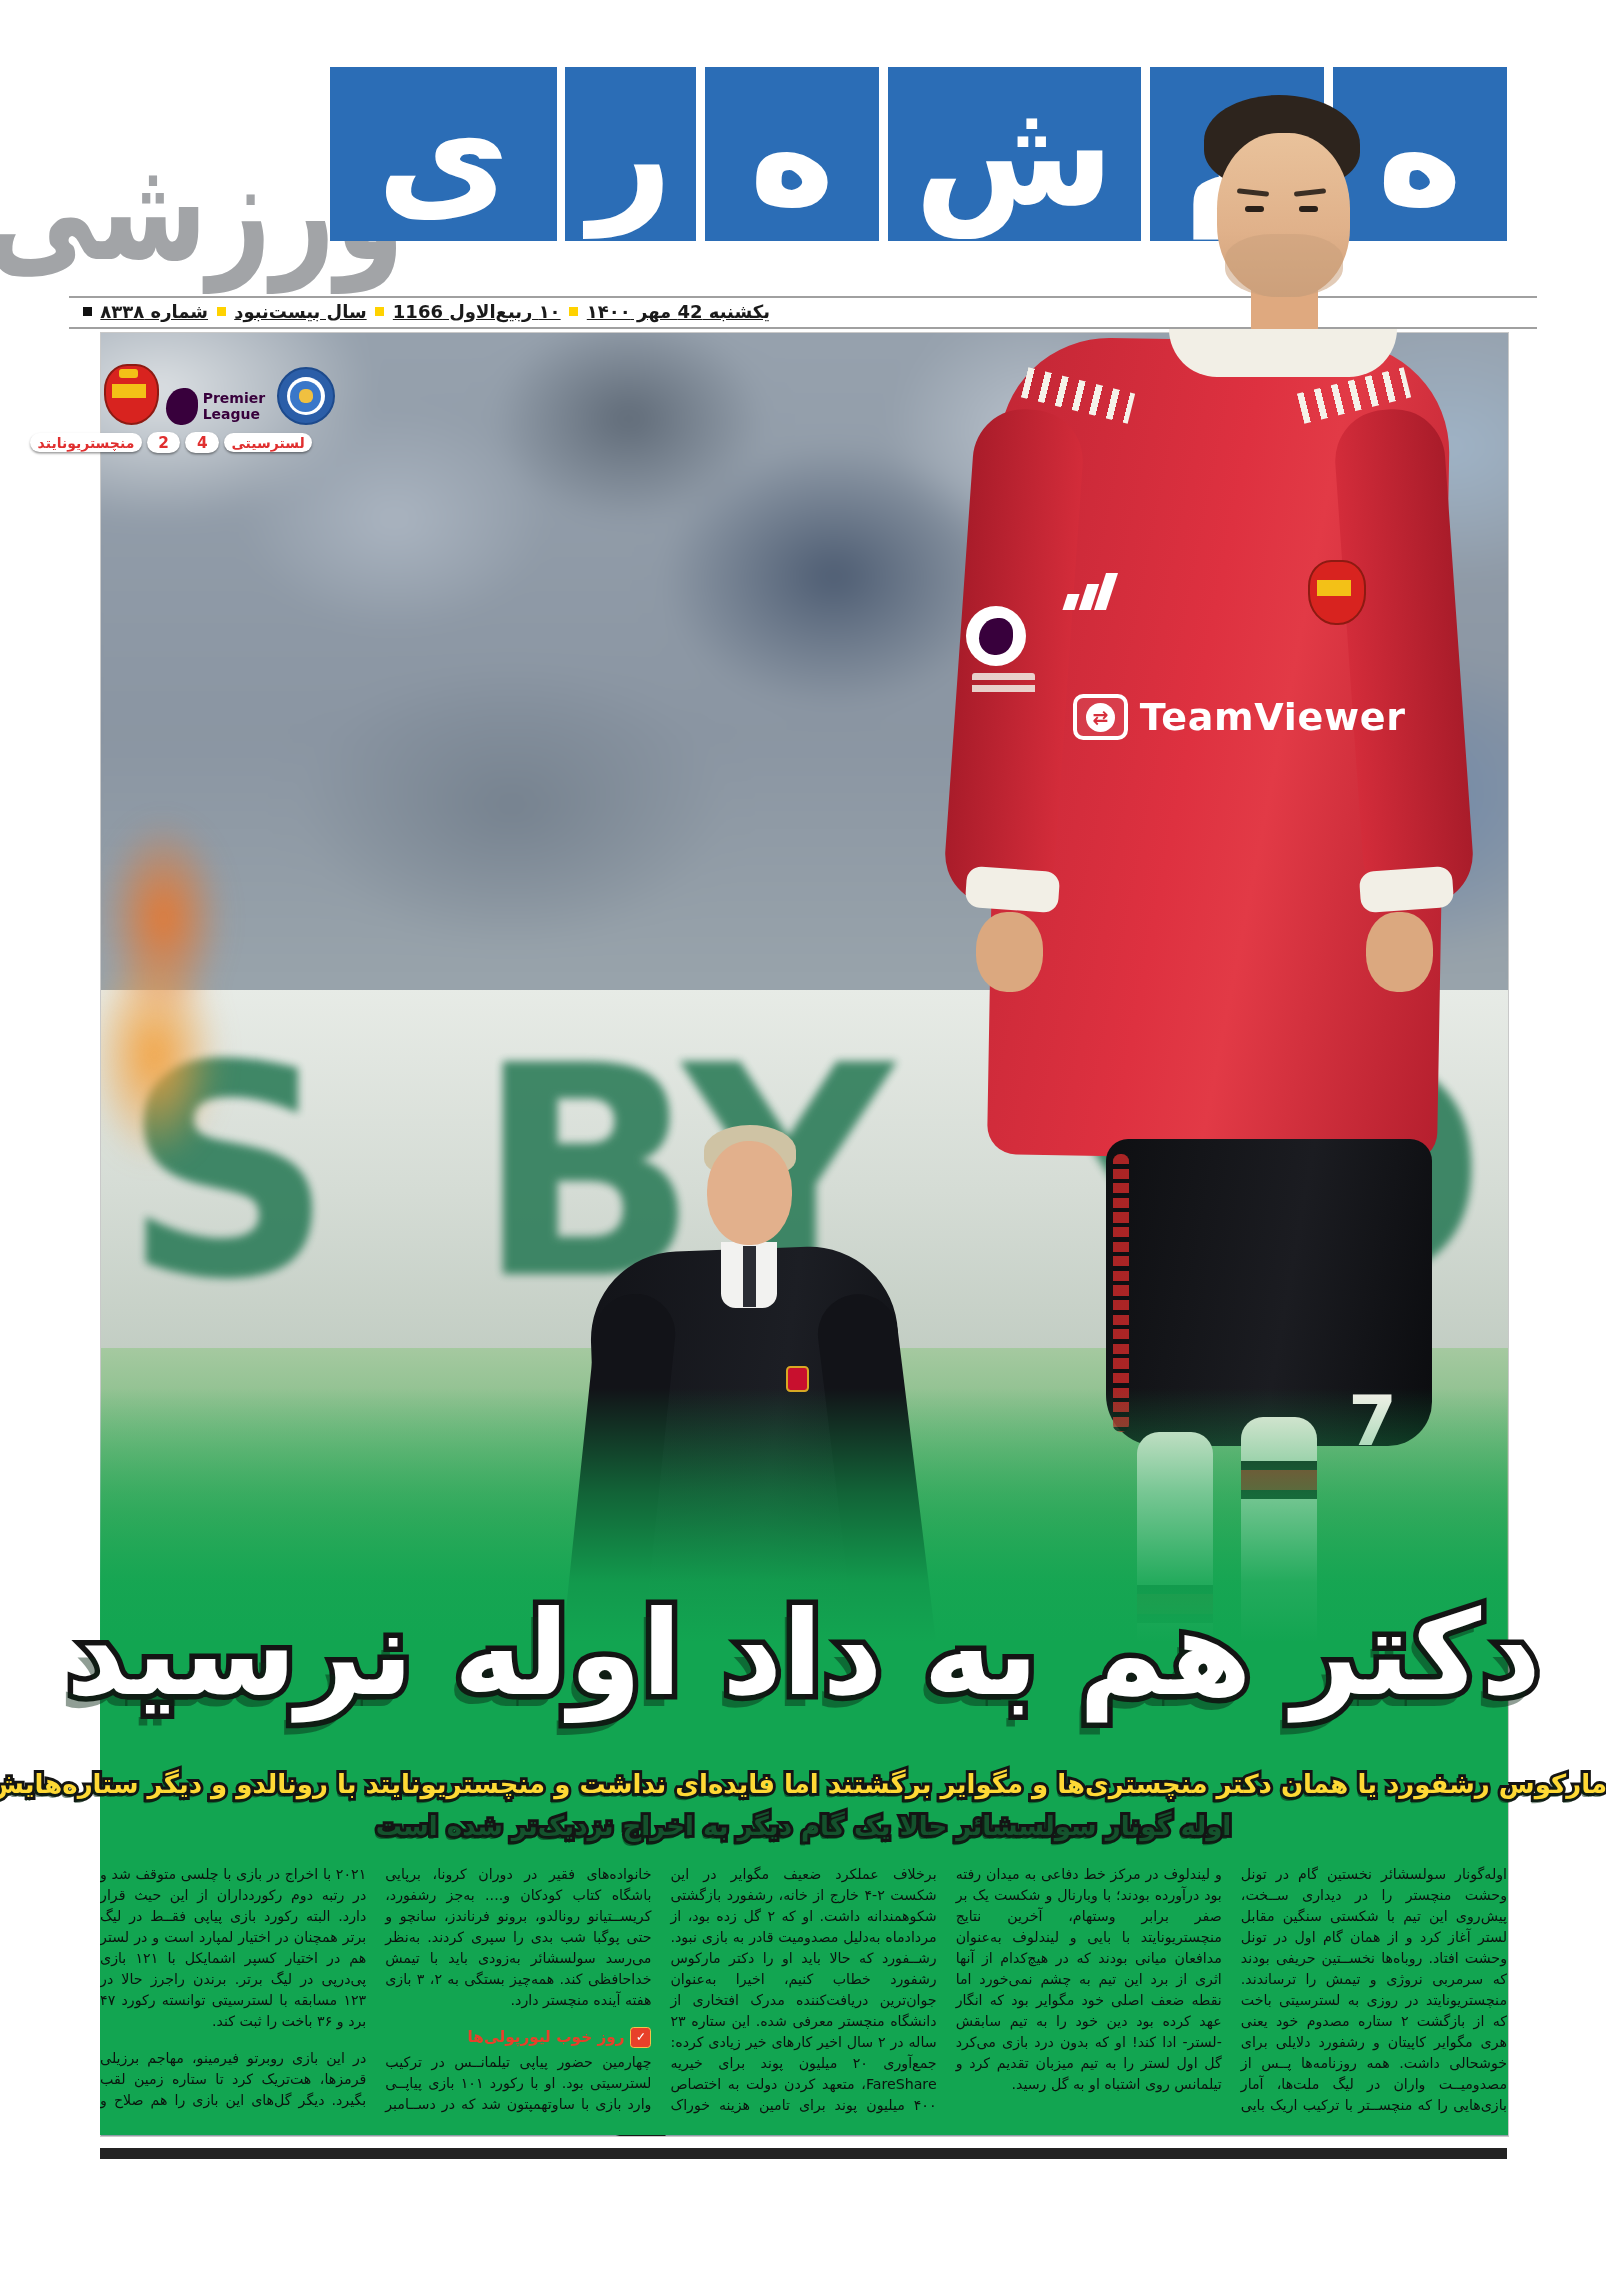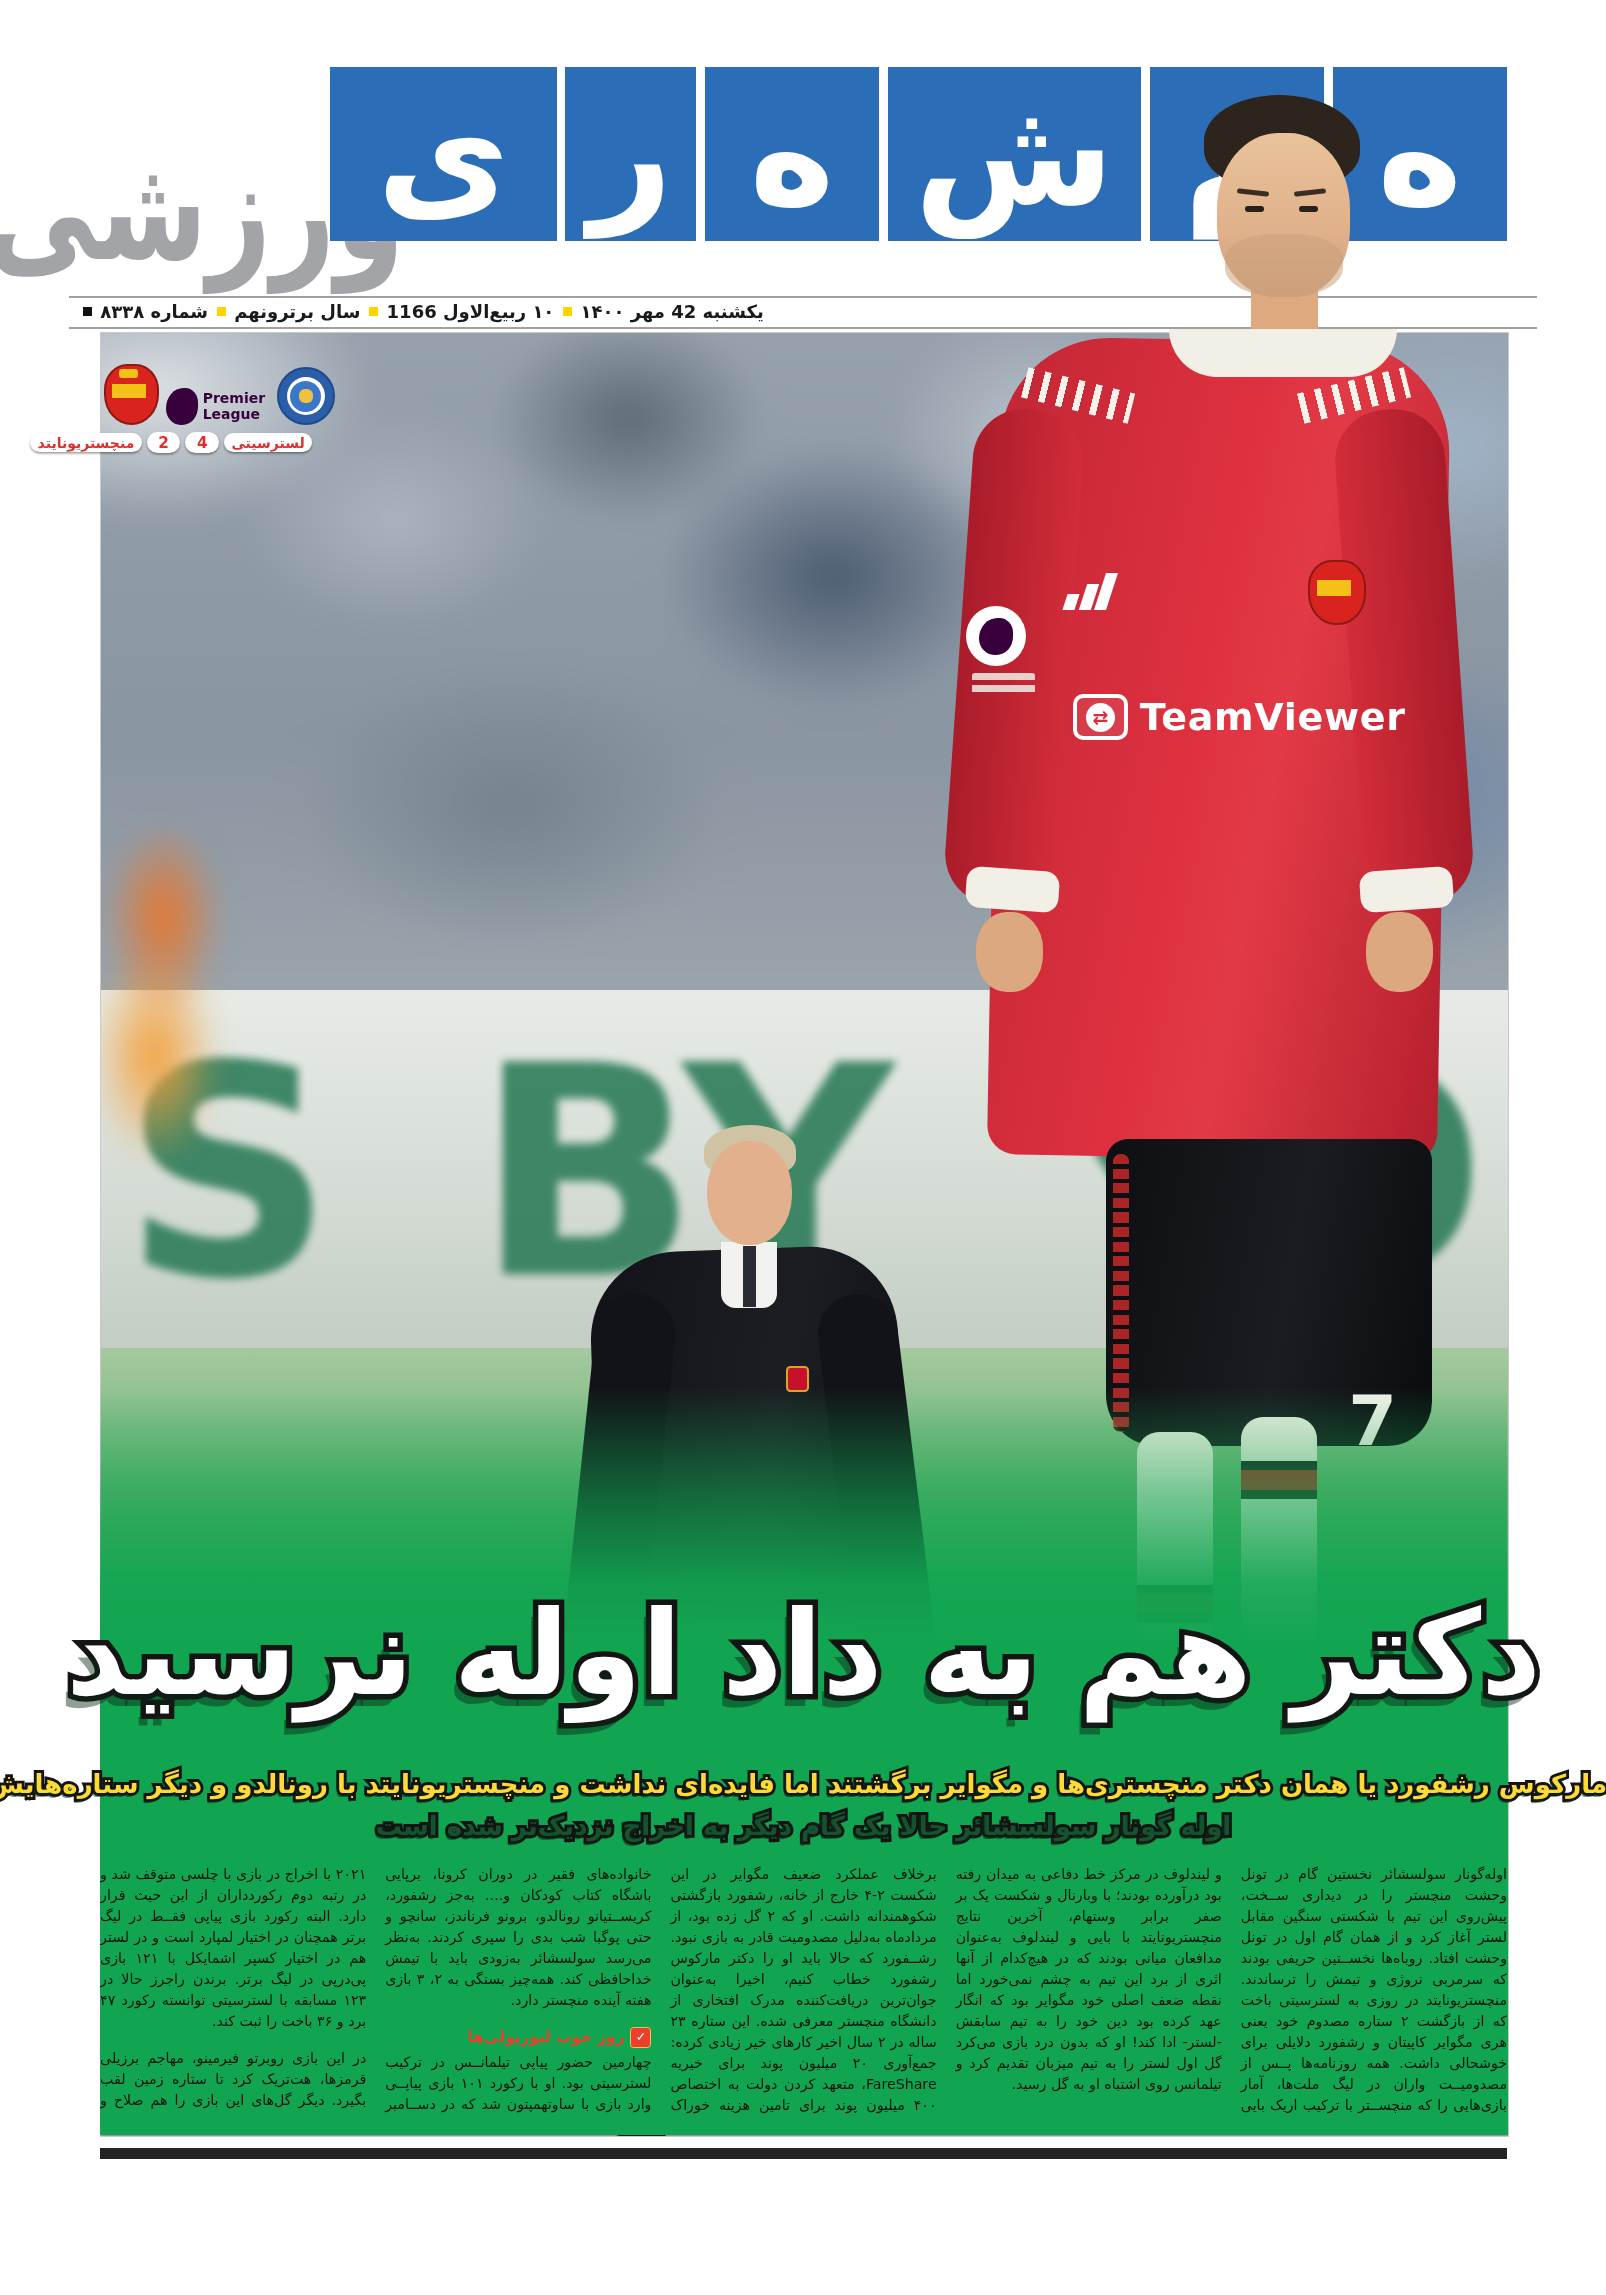--- a/index.html
+++ b/index.html
@@ -12,21 +12,21 @@
               display:flex;align-items:center;justify-content:center;overflow:hidden;line-height:174px;}
   .logo-block:nth-child(3){flex:1.45;}
   .logo-block:nth-child(6){flex:1.3;}
   .logo-block:nth-child(5){flex:.75;}
   #logo-sub{position:absolute;left:69px;top:108px;width:252px;height:184px;color:#a2a4a7;
             font-size:111px;font-weight:bold;display:flex;align-items:flex-end;justify-content:center;
             transform:scaleY(1.28);transform-origin:bottom;z-index:2;}
   .rule{position:absolute;left:69px;width:1468px;height:1.5px;background:#8f8f8f;opacity:.85;}
   #dateline{position:absolute;left:77px;top:297px;height:29px;display:flex;align-items:center;
             direction:rtl;white-space:nowrap;font-size:18px;font-weight:bold;color:#1a1a1a;z-index:2;}
-  #dateline .seg{margin:0 2.9px;}
+  #dateline .seg{margin:0 2.9px;text-decoration:underline;}
   .sq{display:inline-block;width:8.8px;height:8.8px;background:#ffd200;margin:0 5.8px;}
   .sq-black{background:#111;}
   
   #photo{position:absolute;left:100px;top:332px;width:1407px;height:1803px;overflow:hidden;
          background:#8f9aa6;border:0.7px solid #c9c9c9;z-index:1;}
   .crowd{position:absolute;left:-29px;top:-29px;width:1465px;height:716px;filter:blur(11.7px);
     background:
       radial-gradient(ellipse 307px 190px at 6% 12%,#dde1e4 0%,rgba(221,225,228,0) 70%),
       radial-gradient(ellipse 219px 161px at 22% 30%,#aab4c0 0%,rgba(170,180,192,0) 70%),
       radial-gradient(ellipse 190px 146px at 38% 16%,#5f6a77 0%,rgba(95,106,119,0) 72%),
@@ -190,21 +190,21 @@
   <div id="logo-sub">ورزشی</div>
 
   <div class="rule" style="top:296px;"></div>
   <div class="rule" style="top:327px;"></div>
 
   <div id="dateline">
     <span class="seg">یکشنبه 42 مهر ۱۴۰۰</span>
     <span class="sq"></span>
     <span class="seg">۱۰ ربیع‌الاول 1166</span>
     <span class="sq"></span>
-    <span class="seg">سال برتر‌ونهم</span>
+    <span class="seg">سال بیست‌نبود</span>
     <span class="sq"></span>
     <span class="seg">شماره ۸۳۳۸</span>
     <span class="sq sq-black"></span>
   </div>
 
   <div id="photo">
     <div class="crowd"></div>
     <div class="board"></div>
     <div id="board-text">
         <span>S</span>

